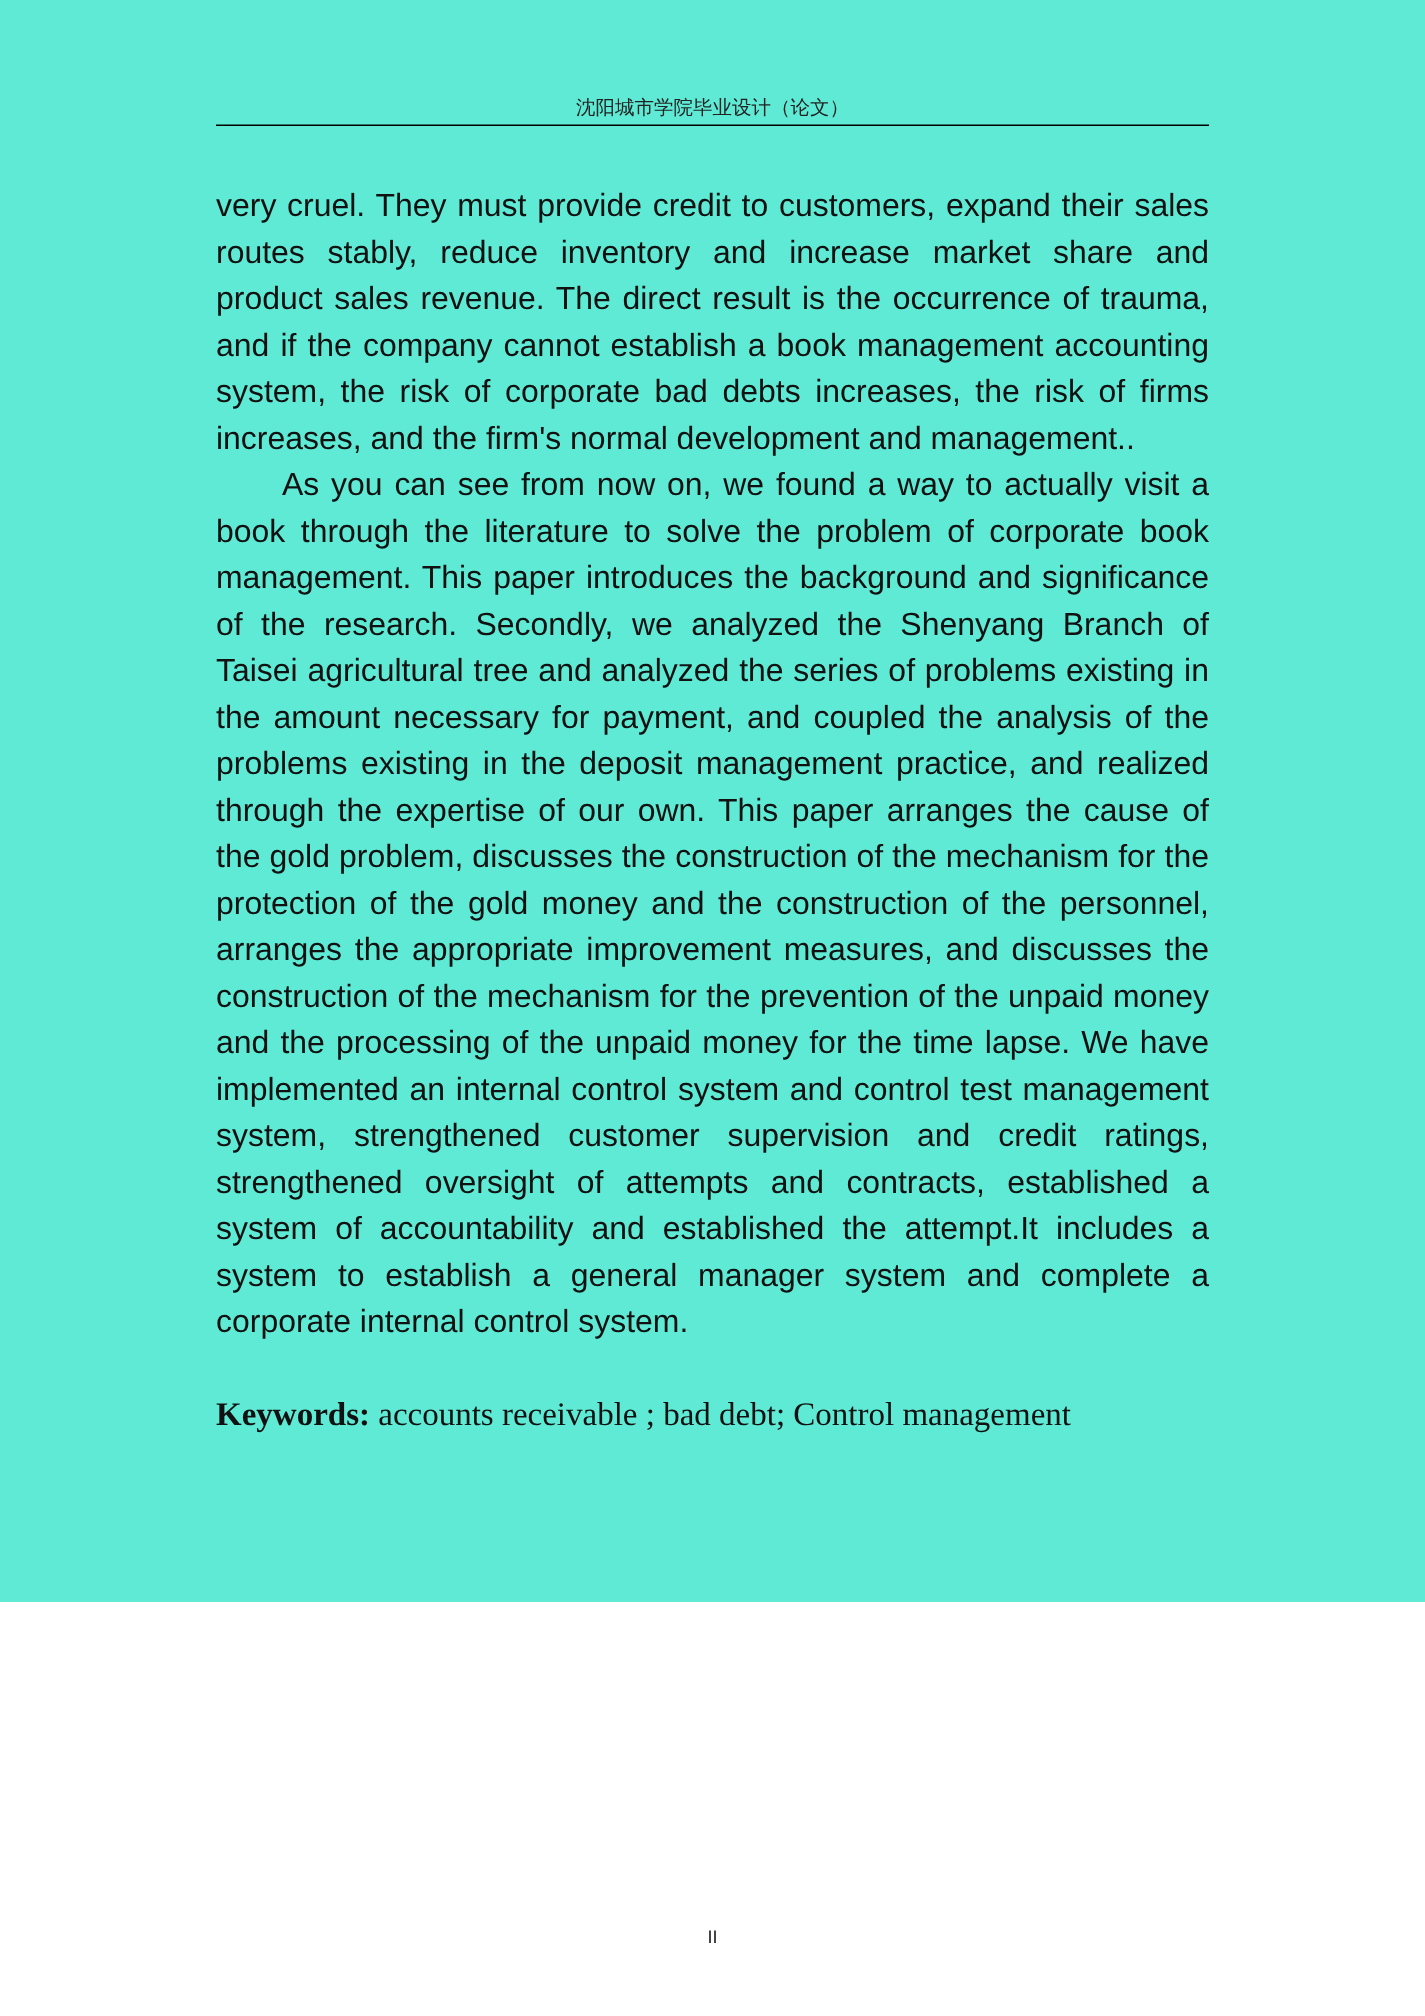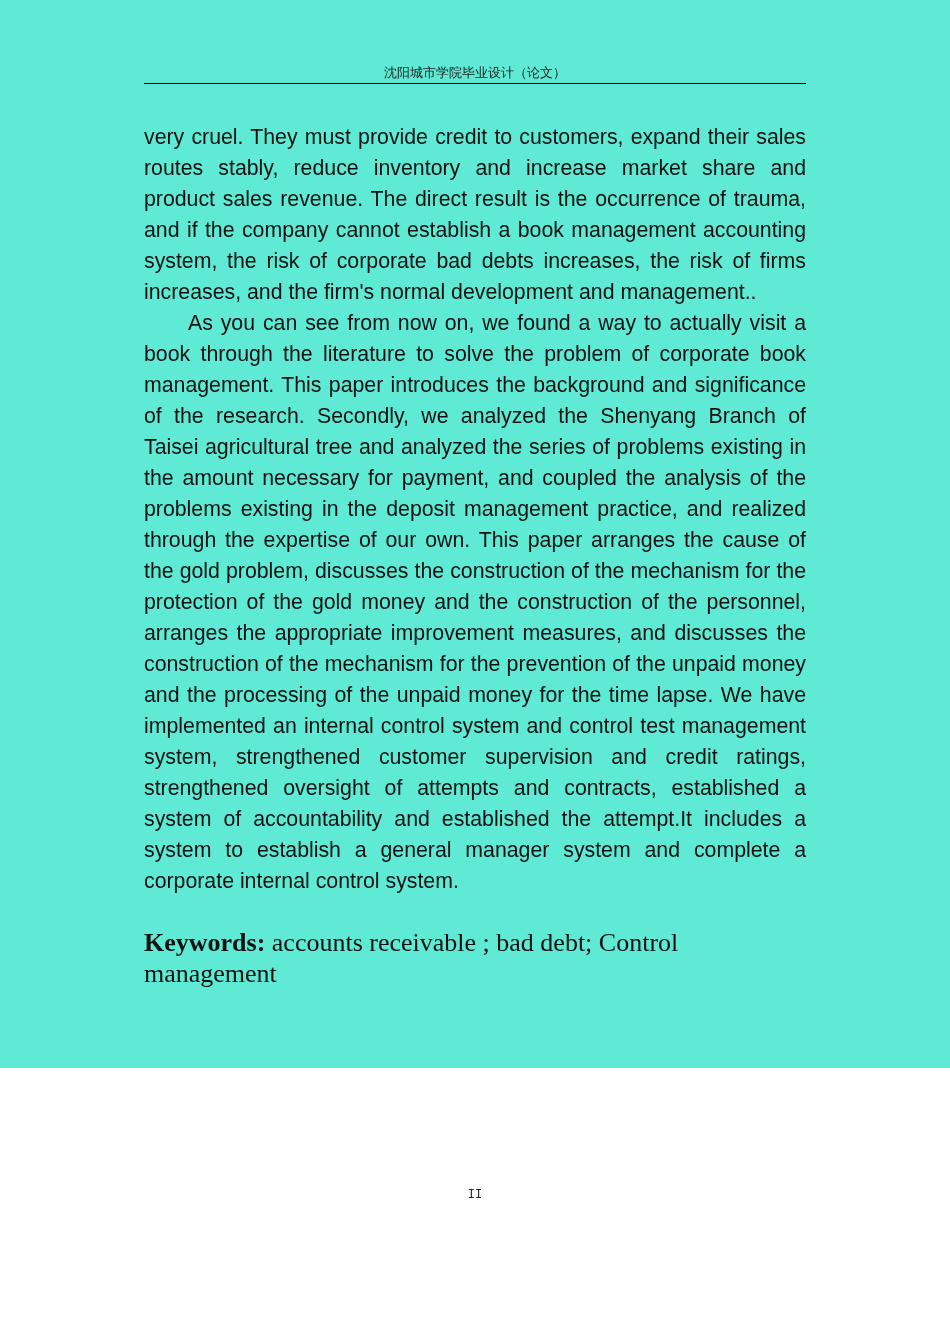--- a/index.html
+++ b/index.html
@@ -18,27 +18,27 @@
   .body-text {
     position: absolute; left: 144px; top: 122px; width: 662px;
     font-family: Liberation Sans, sans-serif;
     font-size: 21.3px; line-height: 31px; color: #111;
   }
   .body-text p { margin: 0; text-align: justify; text-align-last: left; }
   .body-text p.indent { text-indent: 44px; }
   .keywords {
     position: absolute; left: 144px; top: 927px; width: 662px;
     font-family: "Liberation Serif", "DejaVu Serif", serif;
-    font-size: 26px; line-height: 31px; color: #111;
+    font-size: 22px; line-height: 31px; color: #111;
   }
   .keywords .kw-label { font-weight: bold; }
   .page-number {
-    position: absolute; left: 0; width: 950px; top: 1188px;
+    position: absolute; left: 0; width: 950px; top: 1284px;
     text-align: center;
-    font-family: Liberation Mono, monospace;
+    font-family: Liberation Sans, sans-serif;
     font-size: 12px; color: #222;
   }
 </style>
 </head>
 <body>
 
 <div class="page">
   <div class="header">沈阳城市学院毕业设计（论文）</div>
   <div class="header-rule"></div>
 

